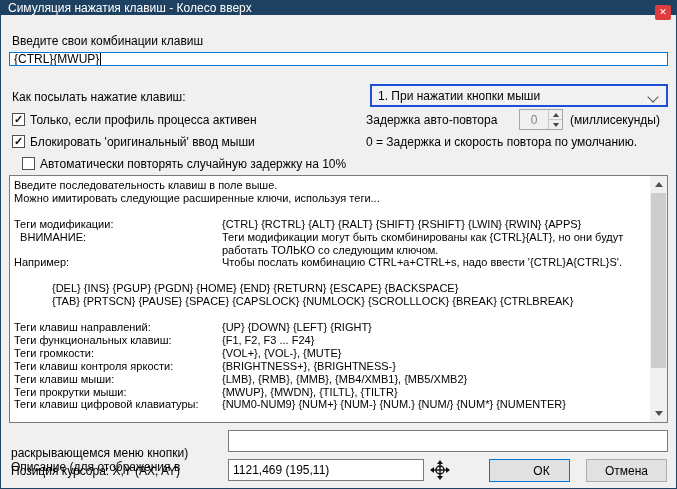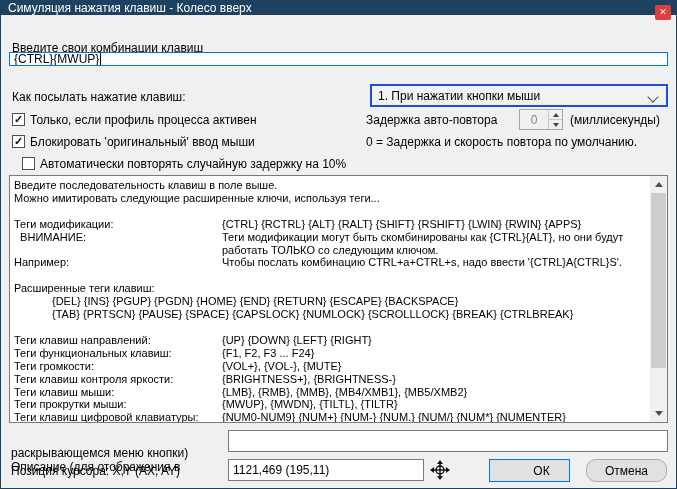--- a/index.html
+++ b/index.html
@@ -82,21 +82,21 @@
 
 <div class="dlg">
 
   <div class="titlebar">
     <span class="title">Симуляция нажатия клавиш - Колесо вверх</span>
     <span class="closebtn">
         <span>✕</span>
       </span>
   </div>
 
-  <span class="label" style="left:11px;top:40px;">Введите свои комбинации клавиш</span>
+  <span class="label" style="left:11px;top:33px;">Введите свои комбинации клавиш</span>
 
   <div class="field field-focus" style="left:8px;top:51px;width:659px;height:14px;">
     <span>{CTRL}{MWUP}</span>
     <span class="caret"></span>
   </div>
 
   <span class="label" style="left:11px;top:89px;">Как посылать нажатие клавиш:</span>
 
   <div class="dropdown" style="left:369px;top:83px;width:298px;height:23px;">
     <span>1. При нажатии кнопки мыши</span>
@@ -139,21 +139,20 @@
   <div class="helpbox">
     <div class="help-content">
       <div class="hrow"><span class="hc1">Введите последовательность клавиш в поле выше.</span><span class="hc2"></span></div>
       <div class="hrow"><span class="hc1">Можно имитировать следующие расширенные ключи, используя теги...</span><span class="hc2"></span></div>
       <div class="hrow"><span class="hc1"></span><span class="hc2"></span></div>
       <div class="hrow"><span class="hc1">Теги модификации:</span><span class="hc2">{CTRL} {RCTRL} {ALT} {RALT} {SHIFT} {RSHIFT} {LWIN} {RWIN} {APPS}</span></div>
       <div class="hrow"><span class="hc1">  ВНИМАНИЕ:</span><span class="hc2">Теги модификации могут быть скомбинированы как {CTRL}{ALT}, но они будут</span></div>
       <div class="hrow"><span class="hc1"></span><span class="hc2">работать ТОЛЬКО со следующим ключом.</span></div>
       <div class="hrow"><span class="hc1">Например:</span><span class="hc2">Чтобы послать комбинацию CTRL+a+CTRL+s, надо ввести '{CTRL}A{CTRL}S'.</span></div>
       <div class="hrow"><span class="hc1"></span><span class="hc2"></span></div>
-      <div class="hrow"><span class="hc1">Расширенные теги клавиш:</span><span class="hc2"></span></div>
       <div class="hrow indent1"><span class="hc2">{DEL} {INS} {PGUP} {PGDN} {HOME} {END} {RETURN} {ESCAPE} {BACKSPACE}</span></div>
       <div class="hrow indent1"><span class="hc2">{TAB} {PRTSCN} {PAUSE} {SPACE} {CAPSLOCK} {NUMLOCK} {SCROLLLOCK} {BREAK} {CTRLBREAK}</span></div>
       <div class="hrow"><span class="hc1"></span><span class="hc2"></span></div>
       <div class="hrow"><span class="hc1">Теги клавиш направлений:</span><span class="hc2">{UP} {DOWN} {LEFT} {RIGHT}</span></div>
       <div class="hrow"><span class="hc1">Теги функциональных клавиш:</span><span class="hc2">{F1, F2, F3 ... F24}</span></div>
       <div class="hrow"><span class="hc1">Теги громкости:</span><span class="hc2">{VOL+}, {VOL-}, {MUTE}</span></div>
       <div class="hrow"><span class="hc1">Теги клавиш контроля яркости:</span><span class="hc2">{BRIGHTNESS+}, {BRIGHTNESS-}</span></div>
       <div class="hrow"><span class="hc1">Теги клавиш мыши:</span><span class="hc2">{LMB}, {RMB}, {MMB}, {MB4/XMB1}, {MB5/XMB2}</span></div>
       <div class="hrow"><span class="hc1">Теги прокрутки мыши:</span><span class="hc2">{MWUP}, {MWDN}, {TILTL}, {TILTR}</span></div>
       <div class="hrow"><span class="hc1">Теги клавиш цифровой клавиатуры:</span><span class="hc2">{NUM0-NUM9} {NUM+} {NUM-} {NUM.} {NUM/} {NUM*} {NUMENTER}</span></div>
@@ -186,15 +185,15 @@
     <line x1="10" y1="2" x2="10" y2="18" stroke="#111" stroke-width="1.4"></line>
     <line x1="2" y1="10" x2="18" y2="10" stroke="#111" stroke-width="1.4"></line>
     <circle cx="10" cy="10" r="4" fill="none" stroke="#111" stroke-width="1.4"></circle>
     <polygon points="10,0 7,4 13,4" fill="#111"></polygon>
     <polygon points="10,20 7,16 13,16" fill="#111"></polygon>
     <polygon points="0,10 4,7 4,13" fill="#111"></polygon>
     <polygon points="20,10 16,7 16,13" fill="#111"></polygon>
   </svg>
 
   <div class="btn btn-default" style="left:488px;top:458px;padding-left:24px;">ОК</div>
-  <div class="btn" style="left:585px;top:458px;border-radius:10px;">Отмена</div>
+  <div class="btn" style="left:585px;top:458px;">Отмена</div>
 
 </div>
 
 </body></html>

